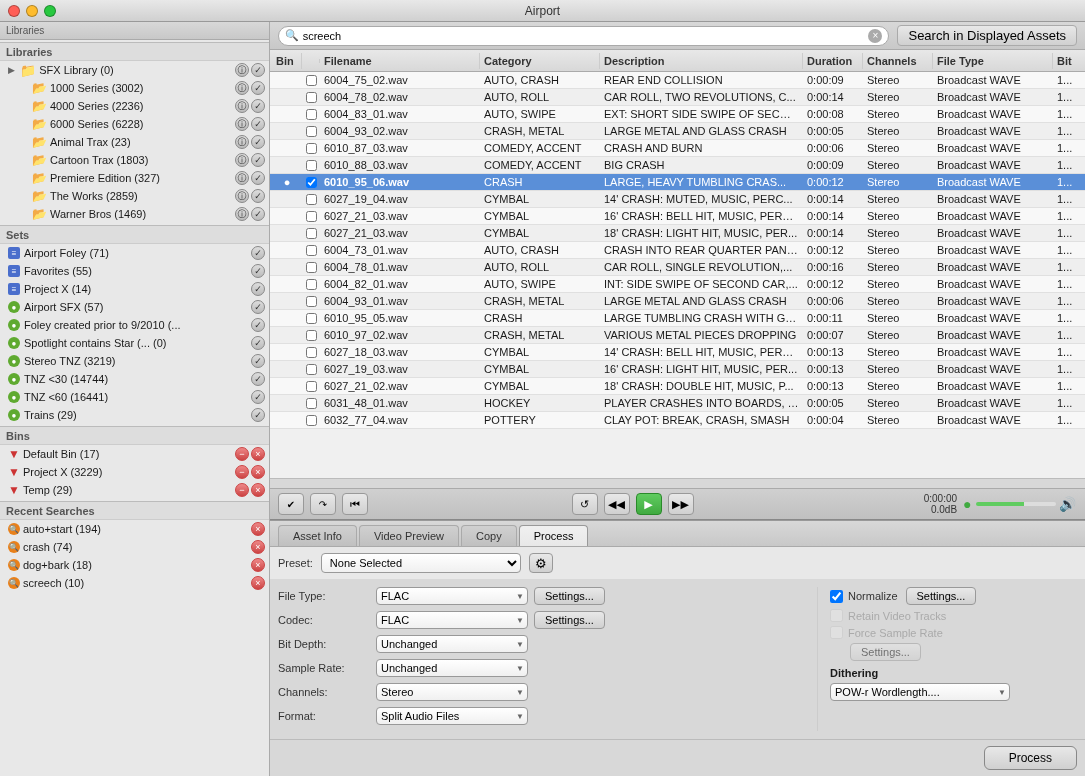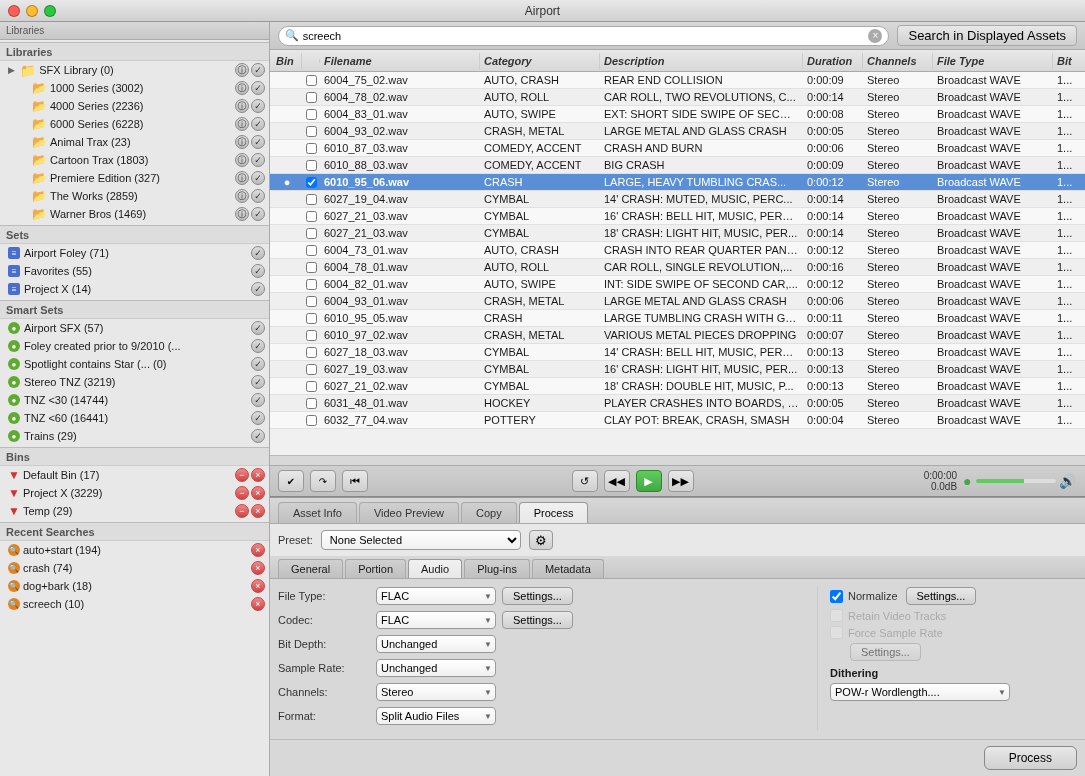--- a/index.html
+++ b/index.html
@@ -165,21 +165,21 @@
     }
     .table-header {
       display: grid;
       grid-template-columns: 30px 18px 160px 120px 1fr 60px 70px 120px 30px;
       background: linear-gradient(to bottom, #e8e8e8, #d8d8d8);
       border-bottom: 1px solid #aaa;
       padding: 0 2px;
       min-height: 22px;
       align-items: center;
     }
-    .th { font-weight: bold; font-size: 11px; color: #333; padding: 2px 4px; border-right: 1px solid #ccc; white-space: nowrap; overflow: hidden; font-style: italic; }
+    .th { font-weight: bold; font-size: 11px; color: #333; padding: 2px 4px; border-right: 1px solid #ccc; white-space: nowrap; overflow: hidden; }
     .th:last-child { border-right: none; }
     .table-body { overflow-y: auto; flex: 1; }
     .table-row {
       display: grid;
       grid-template-columns: 30px 18px 160px 120px 1fr 60px 70px 120px 30px;
       min-height: 17px;
       align-items: center;
       border-bottom: 1px solid #e0e0e0;
       padding: 0 2px;
     }
@@ -325,21 +325,21 @@
       align-items: center;
       margin-bottom: 6px;
     }
     .form-label {
       width: 90px;
       margin-right: 8px;
       font-size: 11px;
       color: #333;
     }
     .form-select {
-      width: 120px;
+      width: 152px;
       padding: 2px 4px;
       background: linear-gradient(to bottom, #fff, #f0f0f0);
       border: 1px solid #999;
       border-radius: 4px;
       font-size: 11px;
       cursor: pointer;
       appearance: none;
       -webkit-appearance: none;
       position: relative;
     }
@@ -496,23 +496,20 @@
       <span style="background:#4a6ecc;color:white;font-size:8px;font-weight:bold;width:12px;height:12px;display:inline-flex;align-items:center;justify-content:center;border-radius:2px;margin-right:4px;">≡</span>
       <span class="item-label">Favorites (55)</span>
       <span class="action-btn">✓</span>
     </div>
     <div class="sidebar-item">
       <span style="background:#4a6ecc;color:white;font-size:8px;font-weight:bold;width:12px;height:12px;display:inline-flex;align-items:center;justify-content:center;border-radius:2px;margin-right:4px;">≡</span>
       <span class="item-label">Project X (14)</span>
       <span class="action-btn">✓</span>
     </div>
 
-    <div class="section-header">
-      <span>Smart Sets</span>
-    </div>
     <div class="sidebar-item">
       <span style="background:#5faa30;color:white;font-size:8px;width:12px;height:12px;display:inline-flex;align-items:center;justify-content:center;border-radius:50%;margin-right:4px;">●</span>
       <span class="item-label">Airport SFX (57)</span>
       <span class="action-btn">✓</span>
     </div>
     <div class="sidebar-item">
       <span style="background:#5faa30;color:white;font-size:8px;width:12px;height:12px;display:inline-flex;align-items:center;justify-content:center;border-radius:50%;margin-right:4px;">●</span>
       <span class="item-label">Foley created prior to 9/2010 (...</span>
       <span class="action-btn">✓</span>
     </div>
@@ -928,27 +925,20 @@
 
           <div class="preset-row">
             <span class="preset-label">Preset:</span>
             <select class="preset-select">
               <option>None Selected</option>
             </select>
             <button class="gear-btn">⚙</button>
           </div>
         </div>
 
-        <div class="sub-tab-bar">
-          <div class="sub-tab">General</div>
-          <div class="sub-tab">Portion</div>
-          <div class="sub-tab active">Audio</div>
-          <div class="sub-tab">Plug-ins</div>
-          <div class="sub-tab">Metadata</div>
-        </div>
 
         <div class="settings-form">
 
           <div class="settings-left">
 
             <div class="form-row">
               <span class="form-label">File Type:</span>
               <div class="select-wrapper">
                 <select class="form-select">
                   <option>FLAC</option>

